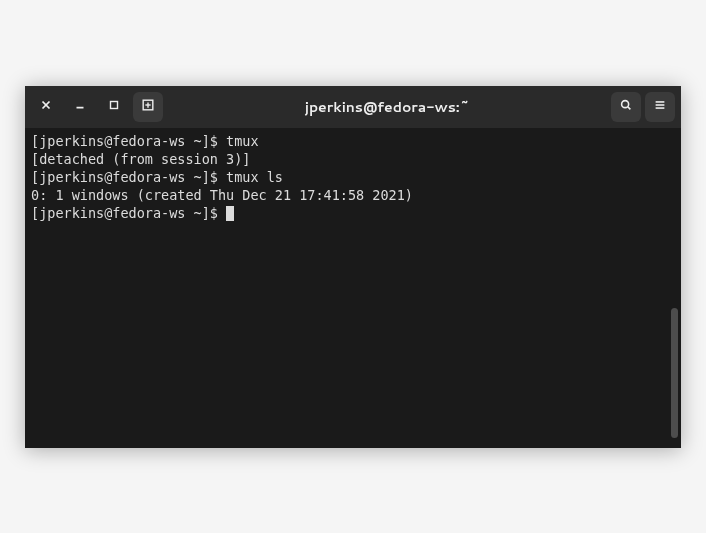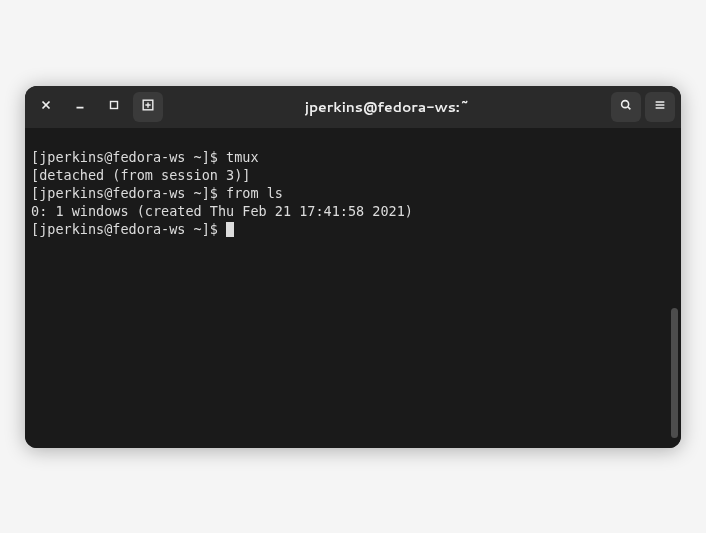--- a/index.html
+++ b/index.html
@@ -13,21 +13,21 @@
       background: #f5f5f5;
       font-family: "Cantarell", "Helvetica Neue", sans-serif;
       display: flex;
       align-items: center;
       justify-content: center;
     }
     .window {
       width: 656px;
       height: 362px;
       background: #1a1a1a;
-      border-radius: 12px;
+      border-radius: 0;
       overflow: hidden;
       box-shadow: 0 2px 20px rgba(0,0,0,0.3);
       display: flex;
       flex-direction: column;
     }
     .titlebar {
       height: 42px;
       background: #2a2a2a;
       display: flex;
       align-items: center;
@@ -71,21 +71,21 @@
     .tb-btn.raised {
       background: #3a3a3a;
     }
     .tb-btn svg {
       width: 14px;
       height: 14px;
     }
     .terminal-area {
       flex: 1;
       background: #1a1a1a;
-      padding: 20px 6px;
+      padding: 4px 6px;
       font-family: "DejaVu Sans Mono", "Menlo", monospace;
       font-size: 13.5px;
       line-height: 18px;
       color: #dcdcdc;
       position: relative;
       overflow: hidden;
     }
     .terminal-line {
       white-space: pre;
     }
@@ -165,18 +165,18 @@
             <line x1="3" y1="11.5" x2="13" y2="11.5"></line>
           </svg>
         </span>
       </button>
     </div>
   </div>
 
   <div class="terminal-area">
     <div class="terminal-line"><span class="prompt">[jperkins@fedora-ws ~]$ </span><span>tmux</span></div>
     <div class="terminal-line"><span>[detached (from session 3)]</span></div>
-    <div class="terminal-line"><span class="prompt">[jperkins@fedora-ws ~]$ </span><span>from ls</span></div>
-    <div class="terminal-line"><span>0: 1 windows (created Thu Feb 21 17:41:58 2021)</span></div>
+    <div class="terminal-line"><span class="prompt">[jperkins@fedora-ws ~]$ </span><span>tmux ls</span></div>
+    <div class="terminal-line"><span>0: 1 windows (created Thu Dec 21 17:41:58 2021)</span></div>
     <div class="terminal-line"><span class="prompt">[jperkins@fedora-ws ~]$ </span><span></span><span class="cursor"></span></div>
     <div class="scrollbar"></div>
   </div>
 </div>
 
 </body></html>

